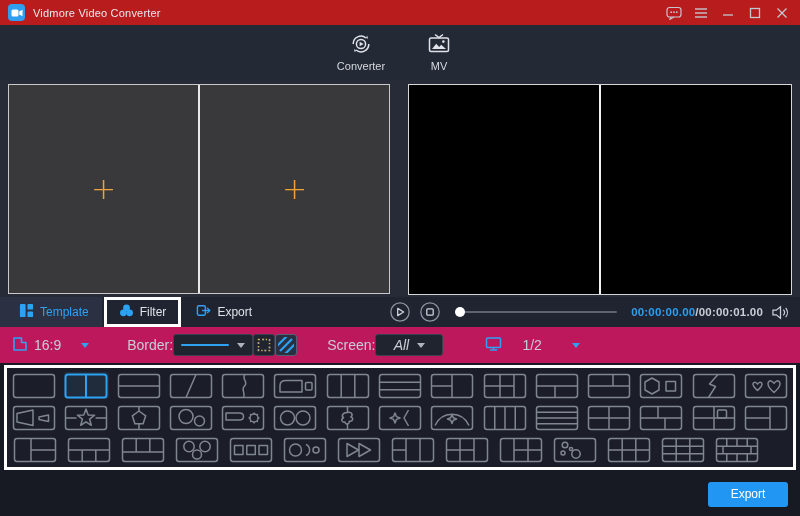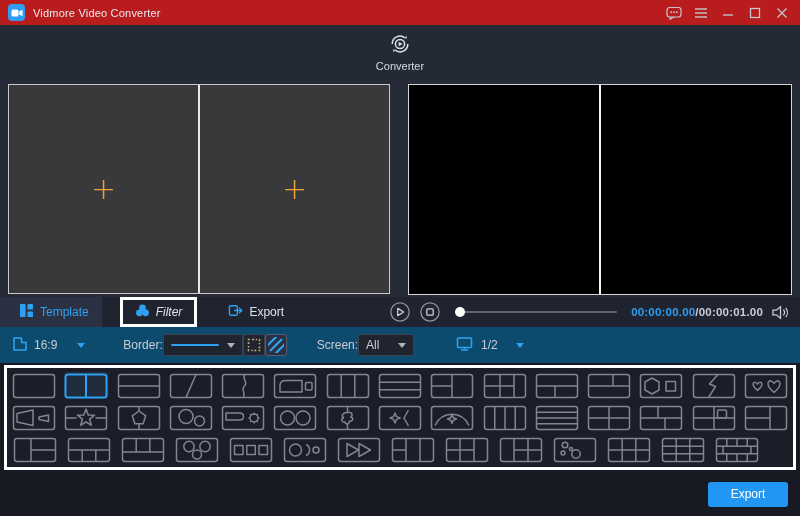--- a/index.html
+++ b/index.html
@@ -29,33 +29,33 @@
   .collage-cell + .collage-cell{border-left:2px solid #e8e8e8;}
   .plus{color:#f0a13a;font-size:30px;font-weight:300;line-height:1;font-family:"DejaVu Sans",sans-serif;}
   .right-panel{width:384px;height:211px;border:1px solid #d6d6d6;display:flex;background:#000;}
   .preview-cell{flex:1;background:#000;}
   .preview-cell + .preview-cell{border-left:2px solid #f2f2f2;}
   
   .strip{flex:0 0 30px;background:#1f2430;display:flex;align-items:stretch;}
   .tabs{width:402px;display:flex;align-items:stretch;}
   .tab{display:flex;align-items:center;gap:6px;padding:0 13px;font-size:12px;color:#dfe2e8;cursor:default;}
   .tab.active{background:#2b3142;color:#2da2f2;padding-left:19px;}
-  .tab-highlight{border:3px solid #ffffff;display:flex;align-items:stretch;margin:0 18px;font-style:italic;}
+  .tab-highlight{border:3px solid #ffffff;display:flex;align-items:stretch;margin:0 2px;}
   .tab-highlight .tab{padding:0 12px;}
   .playback{flex:1;display:flex;align-items:center;gap:8px;padding:0 10px 0 4px;}
   .pb-btn{width:22px;height:22px;display:flex;align-items:center;justify-content:center;}
   .slider{display:flex;align-items:center;width:162px;margin-left:6px;position:relative;height:14px;}
   .slider-track{position:absolute;left:0;right:0;top:6px;height:2px;background:#5d6470;border-radius:1px;}
   .slider-thumb{position:absolute;top:2px;left:0;width:10px;height:10px;border-radius:50%;background:#ffffff;}
   .time{margin-left:6px;font-size:11.5px;white-space:nowrap;letter-spacing:.2px;font-weight:bold;}
   .time .cur{color:#2d9bea;color:#2d9ff0;}
   .time .rest{color:#c9cdd5;}
   .vol{margin-left:auto;display:flex;align-items:center;}
   
-  .toolbar{flex:0 0 36px;background:#0c4a6e;display:flex;align-items:center;padding:0 12px;font-size:12px;color:#c9cdd5;}
+  .toolbar{flex:0 0 36px;background:#be185d;display:flex;align-items:center;padding:0 12px;font-size:14px;color:#c9cdd5;}
   .tb-group{display:flex;align-items:center;}
   .arrow-down{width:0;height:0;border-left:4px solid transparent;border-right:4px solid transparent;border-top:5px solid #2da2f2;}
   .arrow-down.gray{border-top-color:#aeb3bd;}
   .dd{background:#20242e;border:1px solid #3a4150;border-radius:3px;height:22px;display:flex;align-items:center;padding:0 7px;gap:8px;}
   .dd-line{width:48px;height:2px;background:#2da2f2;border-radius:1px;}
   .sq-btn{width:22px;height:22px;background:#20242e;border:1px solid #3a4150;border-radius:3px;display:flex;align-items:center;justify-content:center;}
   .sq-btn.active{border-color:#55617a;background:#2a3040;}
   
   .template-section{flex:0 0 101px;background:#171a23;padding:2px 4px 0 4px;}
   .template-box{border:3px solid #ffffff;background:#1b1e28;padding:4px 5px;}
@@ -138,20 +138,35 @@
             </g>
             <g fill="#dfe2e8">
               <path d="M17 6 l1.1 -2.6 l1 3.4 Z"></path>
               <path d="M7 18 l-1.1 2.6 l-1 -3.4 Z"></path>
               <path d="M10.6 9.8 L14.6 12 L10.6 14.2 Z"></path>
             </g>
           </svg>
       </div>
       <div class="nav-label">Converter</div>
     </div>
+    <div class="nav-item">
+      <div class="nav-icon">
+        <svg width="24" height="24" viewBox="0 0 24 24">
+            <g stroke="#dfe2e8" fill="none" stroke-width="1.5">
+              <rect x="2.5" y="6" width="19" height="13.5" rx="1.5"></rect>
+              <path d="M8 2.5 l4 3 l4 -3"></path>
+            </g>
+            <g fill="#dfe2e8">
+              <path d="M5 17 l4.2 -5.2 l3 3.2 l2 -2.2 l4.8 4.2 Z"></path>
+              <circle cx="16.4" cy="9.6" r="1.3"></circle>
+            </g>
+          </svg>
+      </div>
+      <div class="nav-label">MV</div>
+    </div>
   </div>
 
   <div class="main">
     <div class="left-panel">
       <div class="collage-cell">
         <span class="plus">+</span>
       </div>
       <div class="collage-cell">
         <span class="plus">+</span>
       </div>
@@ -262,26 +277,26 @@
             <g stroke="#2da2f2" stroke-width="2.2">
               <line x1="-2" y1="10" x2="10" y2="-2"></line>
               <line x1="2" y1="14" x2="14" y2="2"></line>
               <line x1="6" y1="18" x2="18" y2="6"></line>
             </g>
           </svg>
       </div>
     </div>
     <div class="tb-group" style="margin-left:30px;">
       <span>Screen:</span>
-      <div class="dd" style="width:56px;justify-content:space-between;">
+      <div class="dd" style="width:68px;justify-content:center;font-style:italic;">
         <span>All</span>
         <span class="arrow-down gray"></span>
       </div>
     </div>
-    <div class="tb-group" style="margin-left:42px;gap:8px;">
+    <div class="tb-group" style="margin-left:42px;gap:20px;">
       <span>
         <svg width="17" height="16" viewBox="0 0 17 16">
             <g stroke="#2da2f2" fill="none" stroke-width="1.5">
               <rect x="1.5" y="2" width="14" height="9.5" rx="1"></rect>
               <line x1="8.5" y1="11.5" x2="8.5" y2="13.5"></line>
               <line x1="5" y1="14" x2="12" y2="14"></line>
             </g>
           </svg>
       </span>
       <span>1/2</span>

